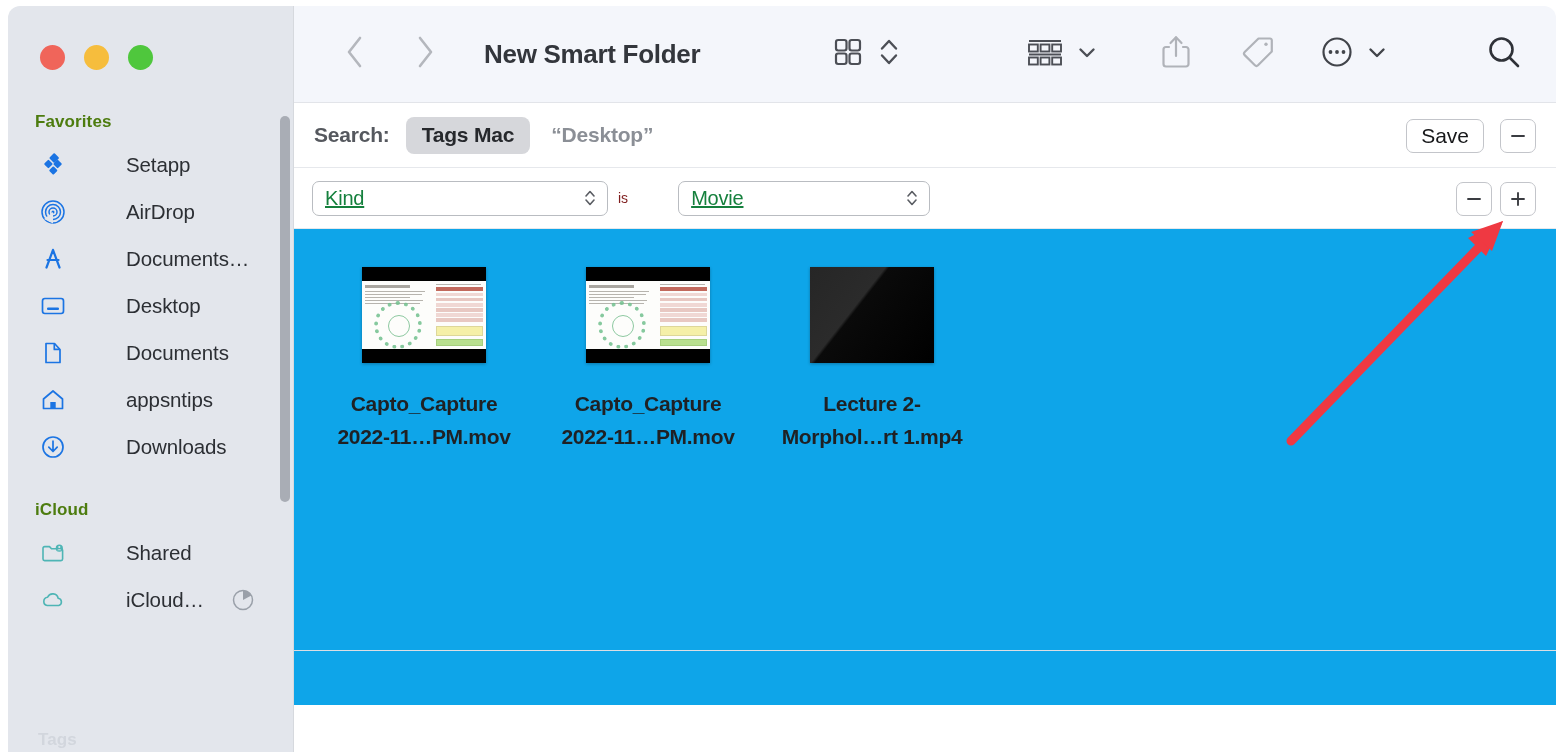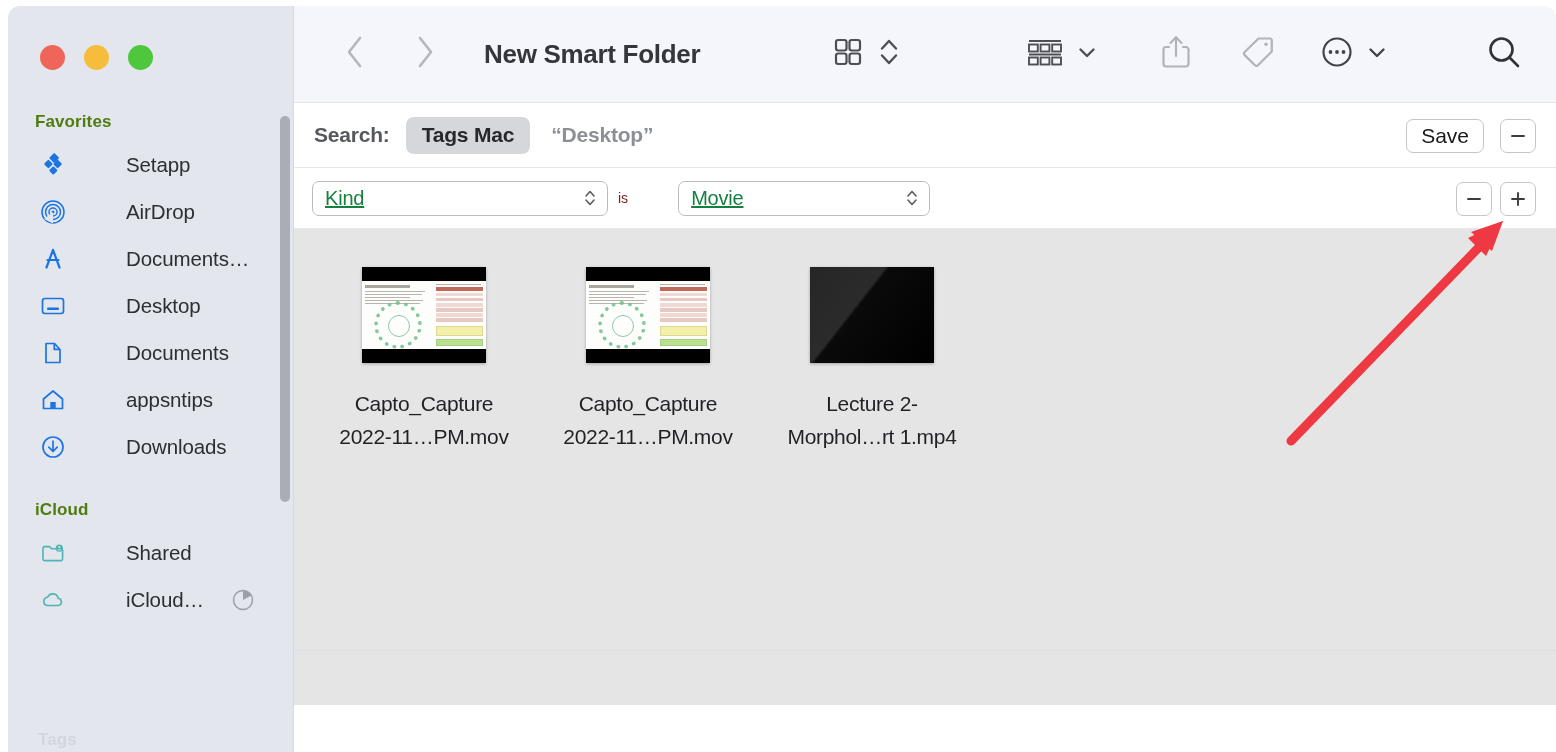--- a/index.html
+++ b/index.html
@@ -298,23 +298,24 @@
     height: 61px;
     display: flex;
     align-items: center;
     gap: 8px;
   }
 
   
   .file-area {
     position: relative;
     height: 476px;
-    background: #e5e5e5;
+    background: #0ea5e9;
     padding: 38px 0 0 0;
     box-sizing: border-box;
+    font-weight: bold;
   }
   .file-grid {
     display: flex;
     padding-left: 18px;
   }
   .file-item {
     width: 224px;
     display: flex;
     flex-direction: column;
     align-items: center;

